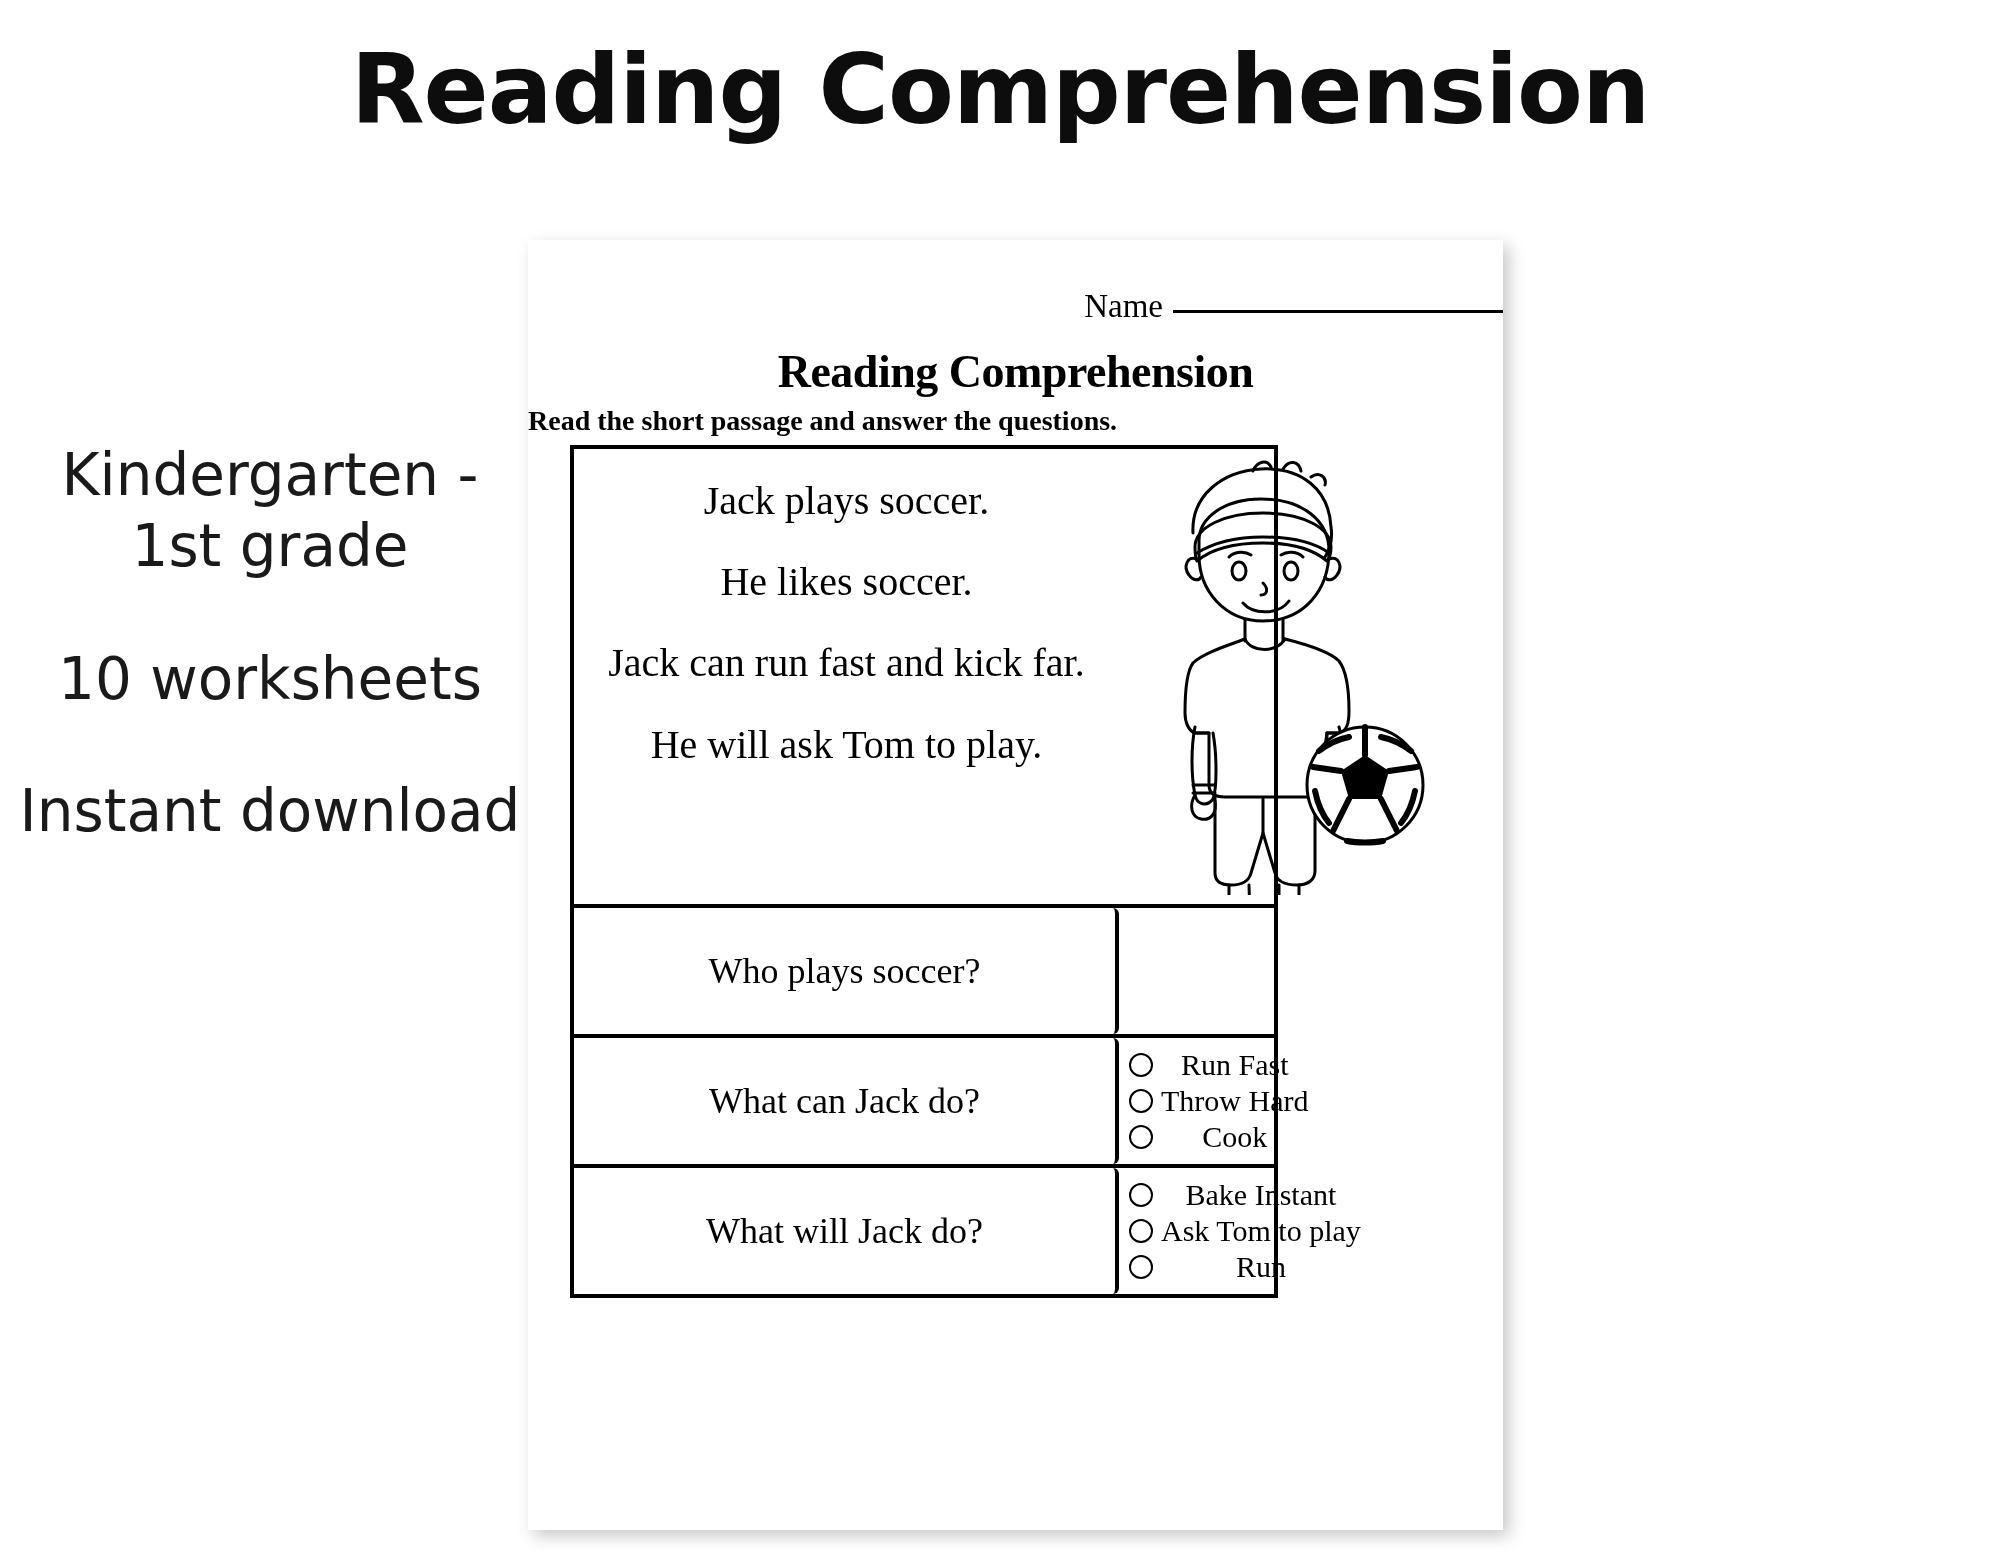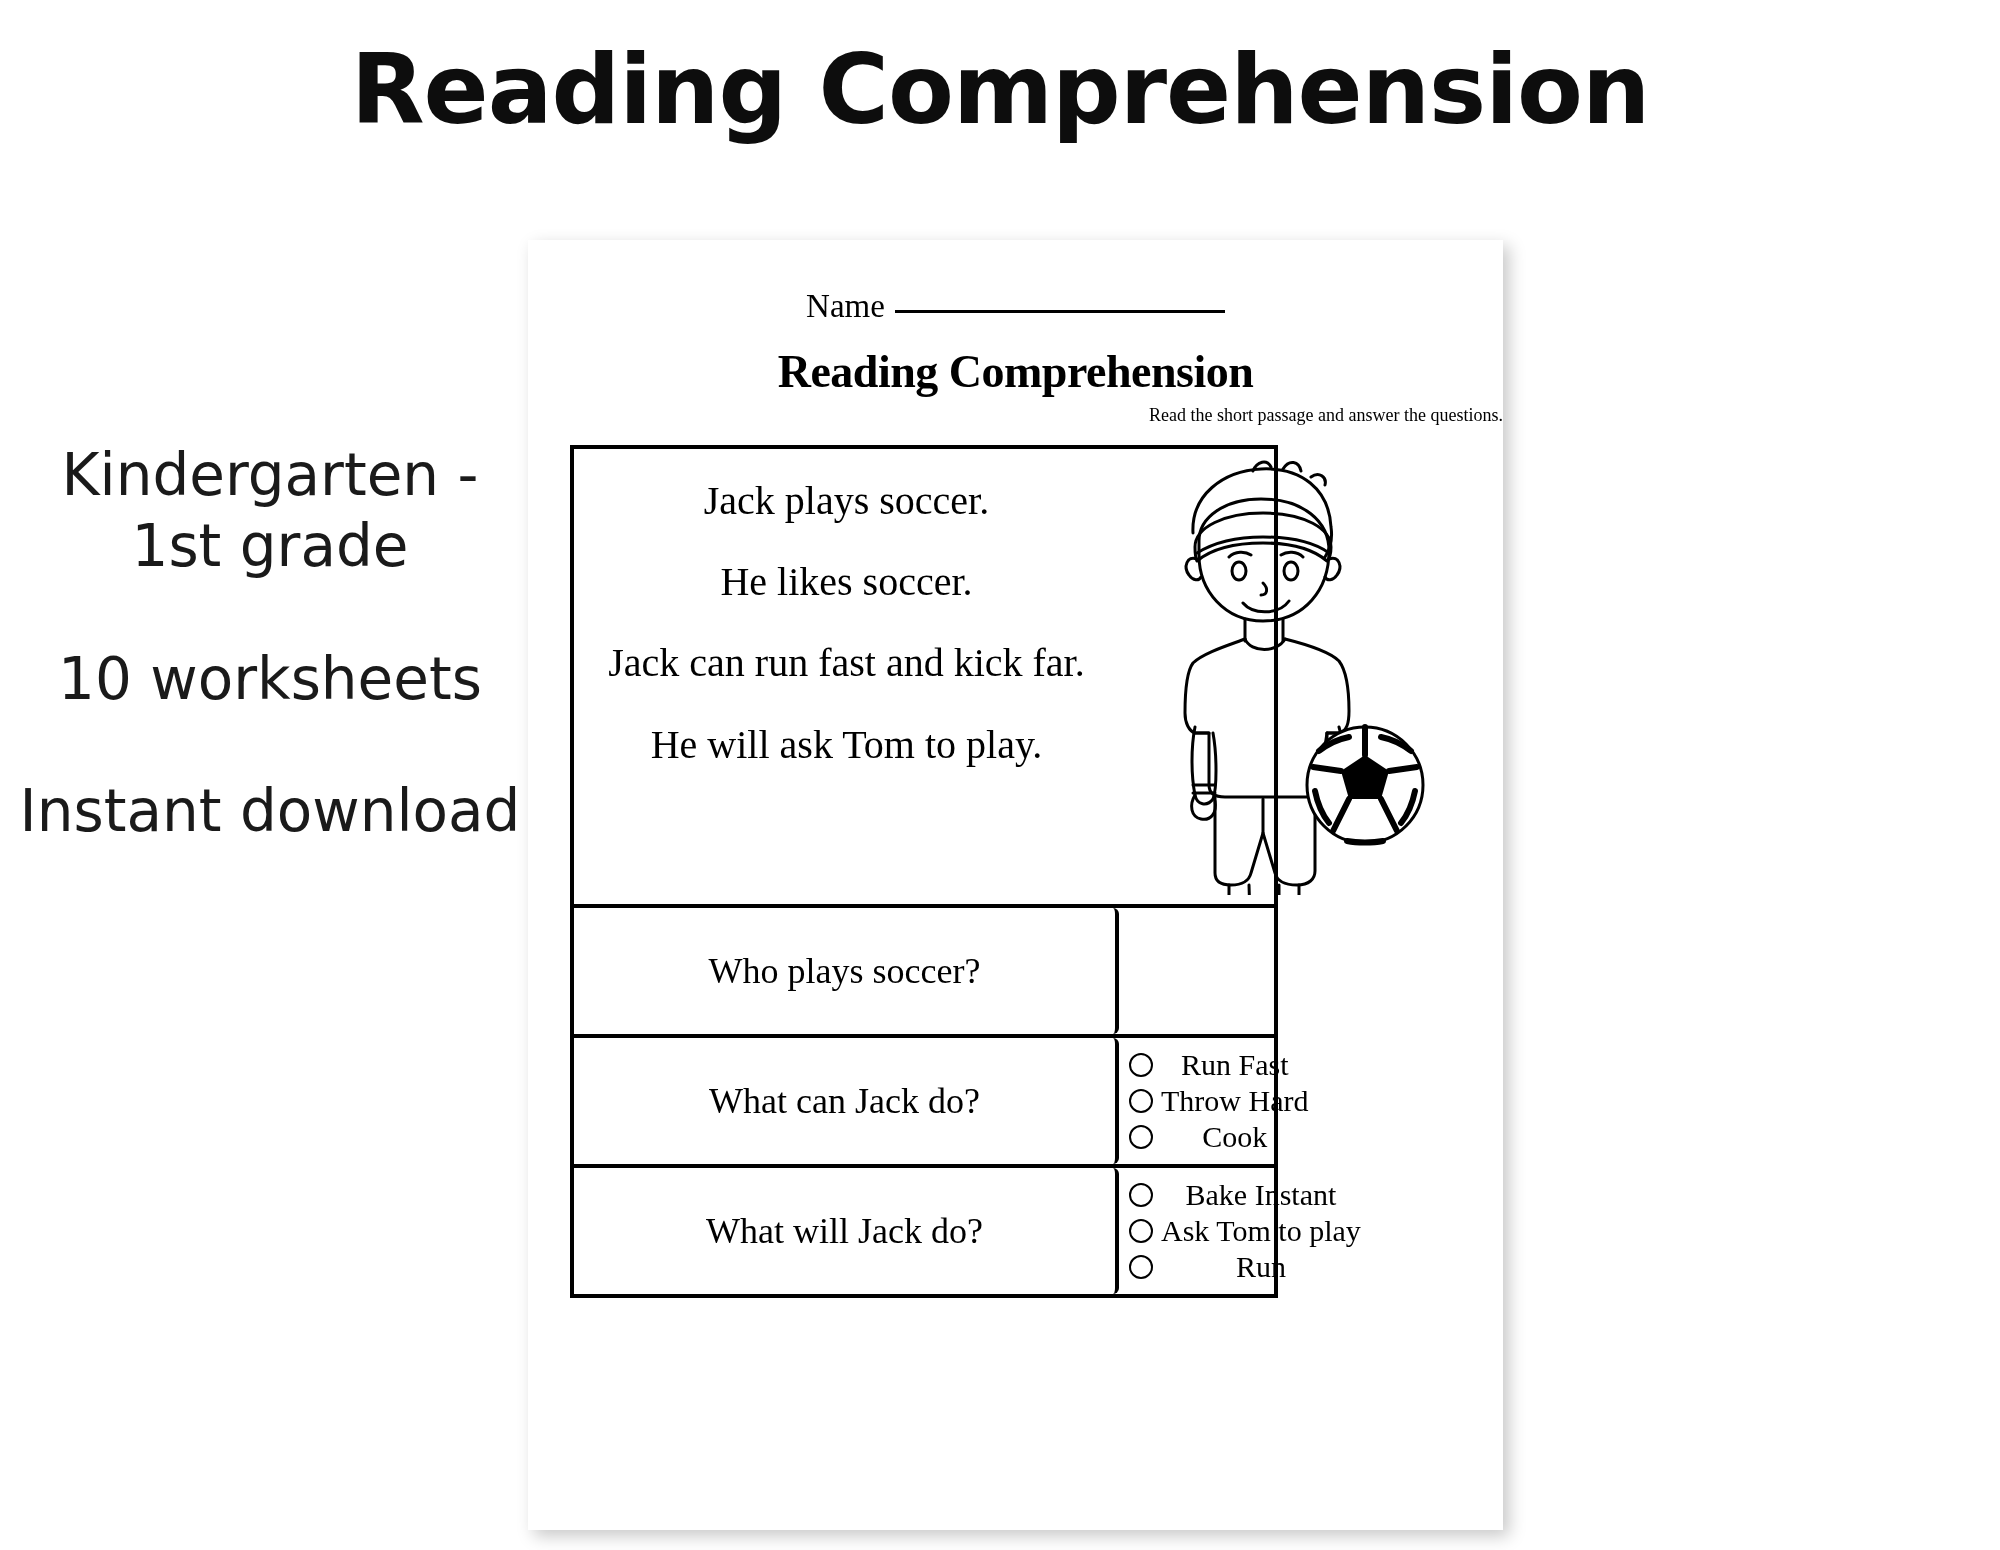--- a/index.html
+++ b/index.html
@@ -58,21 +58,21 @@
     box-shadow: 6px 6px 16px rgba(0,0,0,0.22);
     font-family: "Liberation Serif", serif;
     color: #000000;
   }
 
   .name-row {
     position: absolute;
     top: 48px;
     left: 0;
     width: 975px;
-    text-align: center;
+    text-align: right;
     font-size: 33px;
   }
   .name-line {
     display: inline-block;
     width: 330px;
     border-bottom: 3px solid #000;
     margin-left: 10px;
     vertical-align: 4px;
     height: 1px;
   }
@@ -85,23 +85,23 @@
     text-align: center;
     font-size: 46px;
     font-weight: 700;
     letter-spacing: -0.5px;
   }
   .sheet-subtitle {
     position: absolute;
     top: 165px;
     left: 0;
     width: 975px;
-    text-align: right;
-    font-size: 18px;
-    font-weight: 400;
+    text-align: left;
+    font-size: 28px;
+    font-weight: 700;
   }
 
   
   .ws-table {
     position: absolute;
     left: 42px;
     top: 205px;
     width: 708px;
     border: 4px solid #000;
     box-sizing: border-box;

